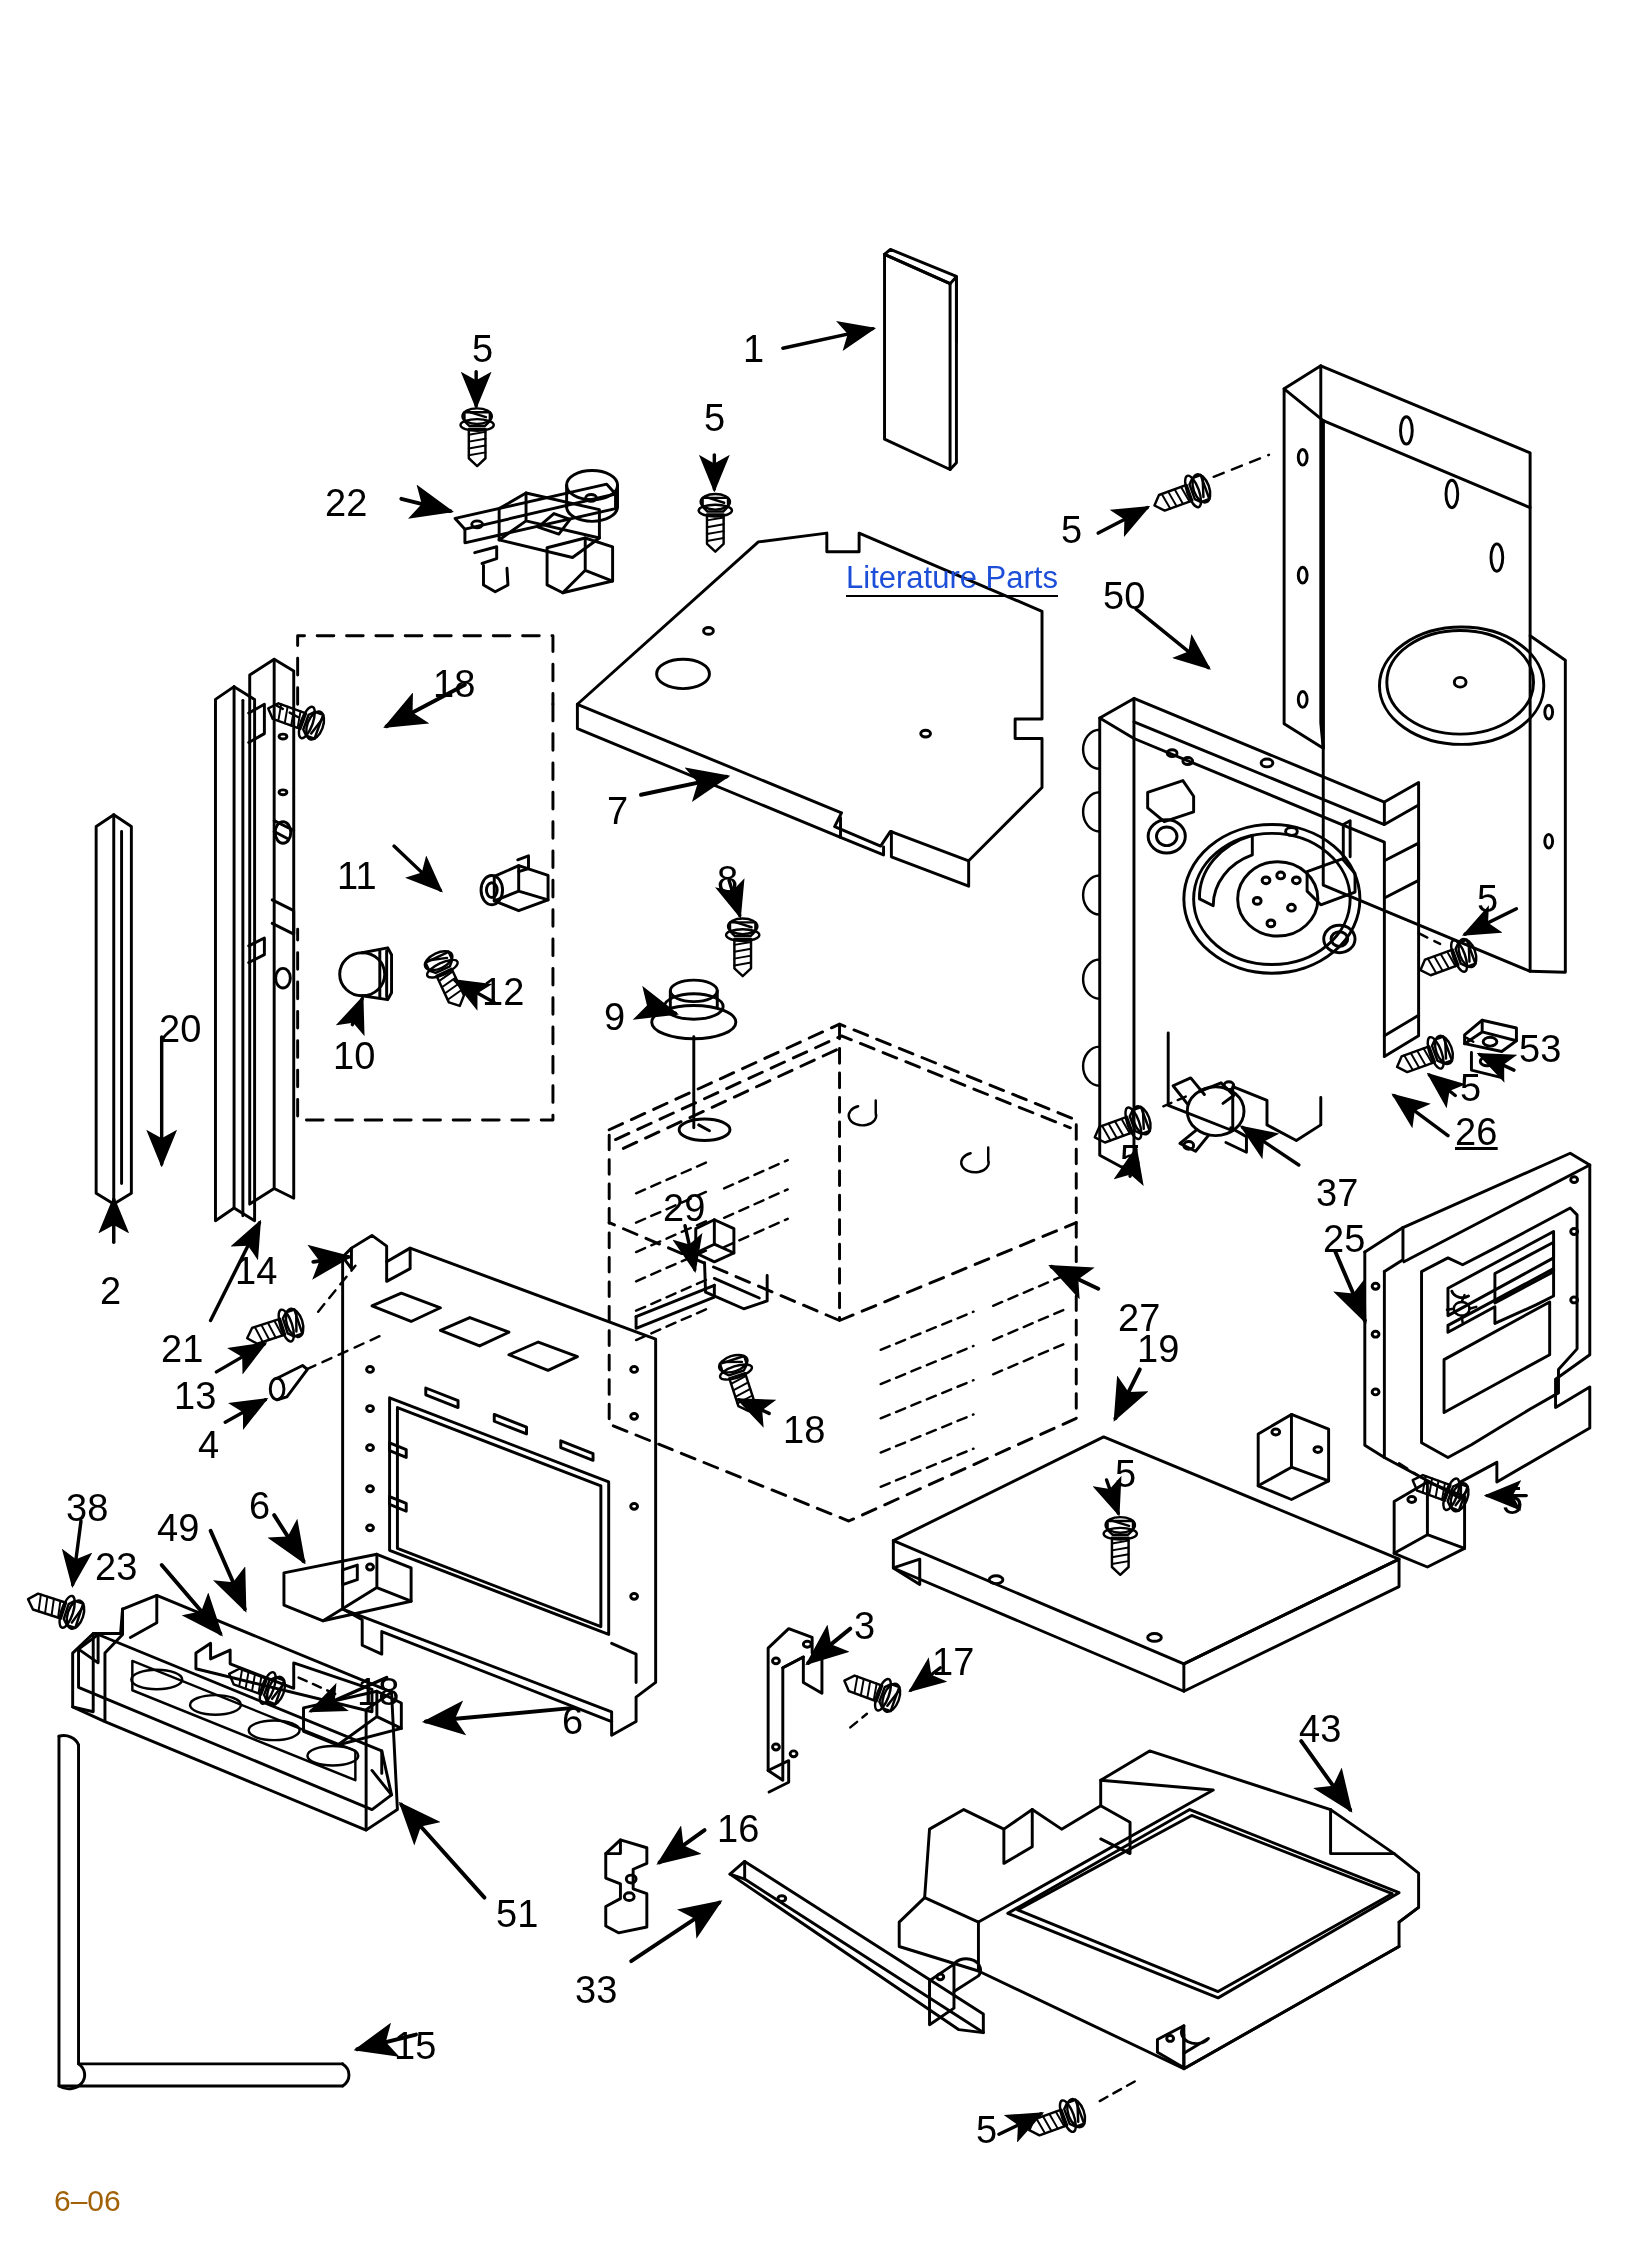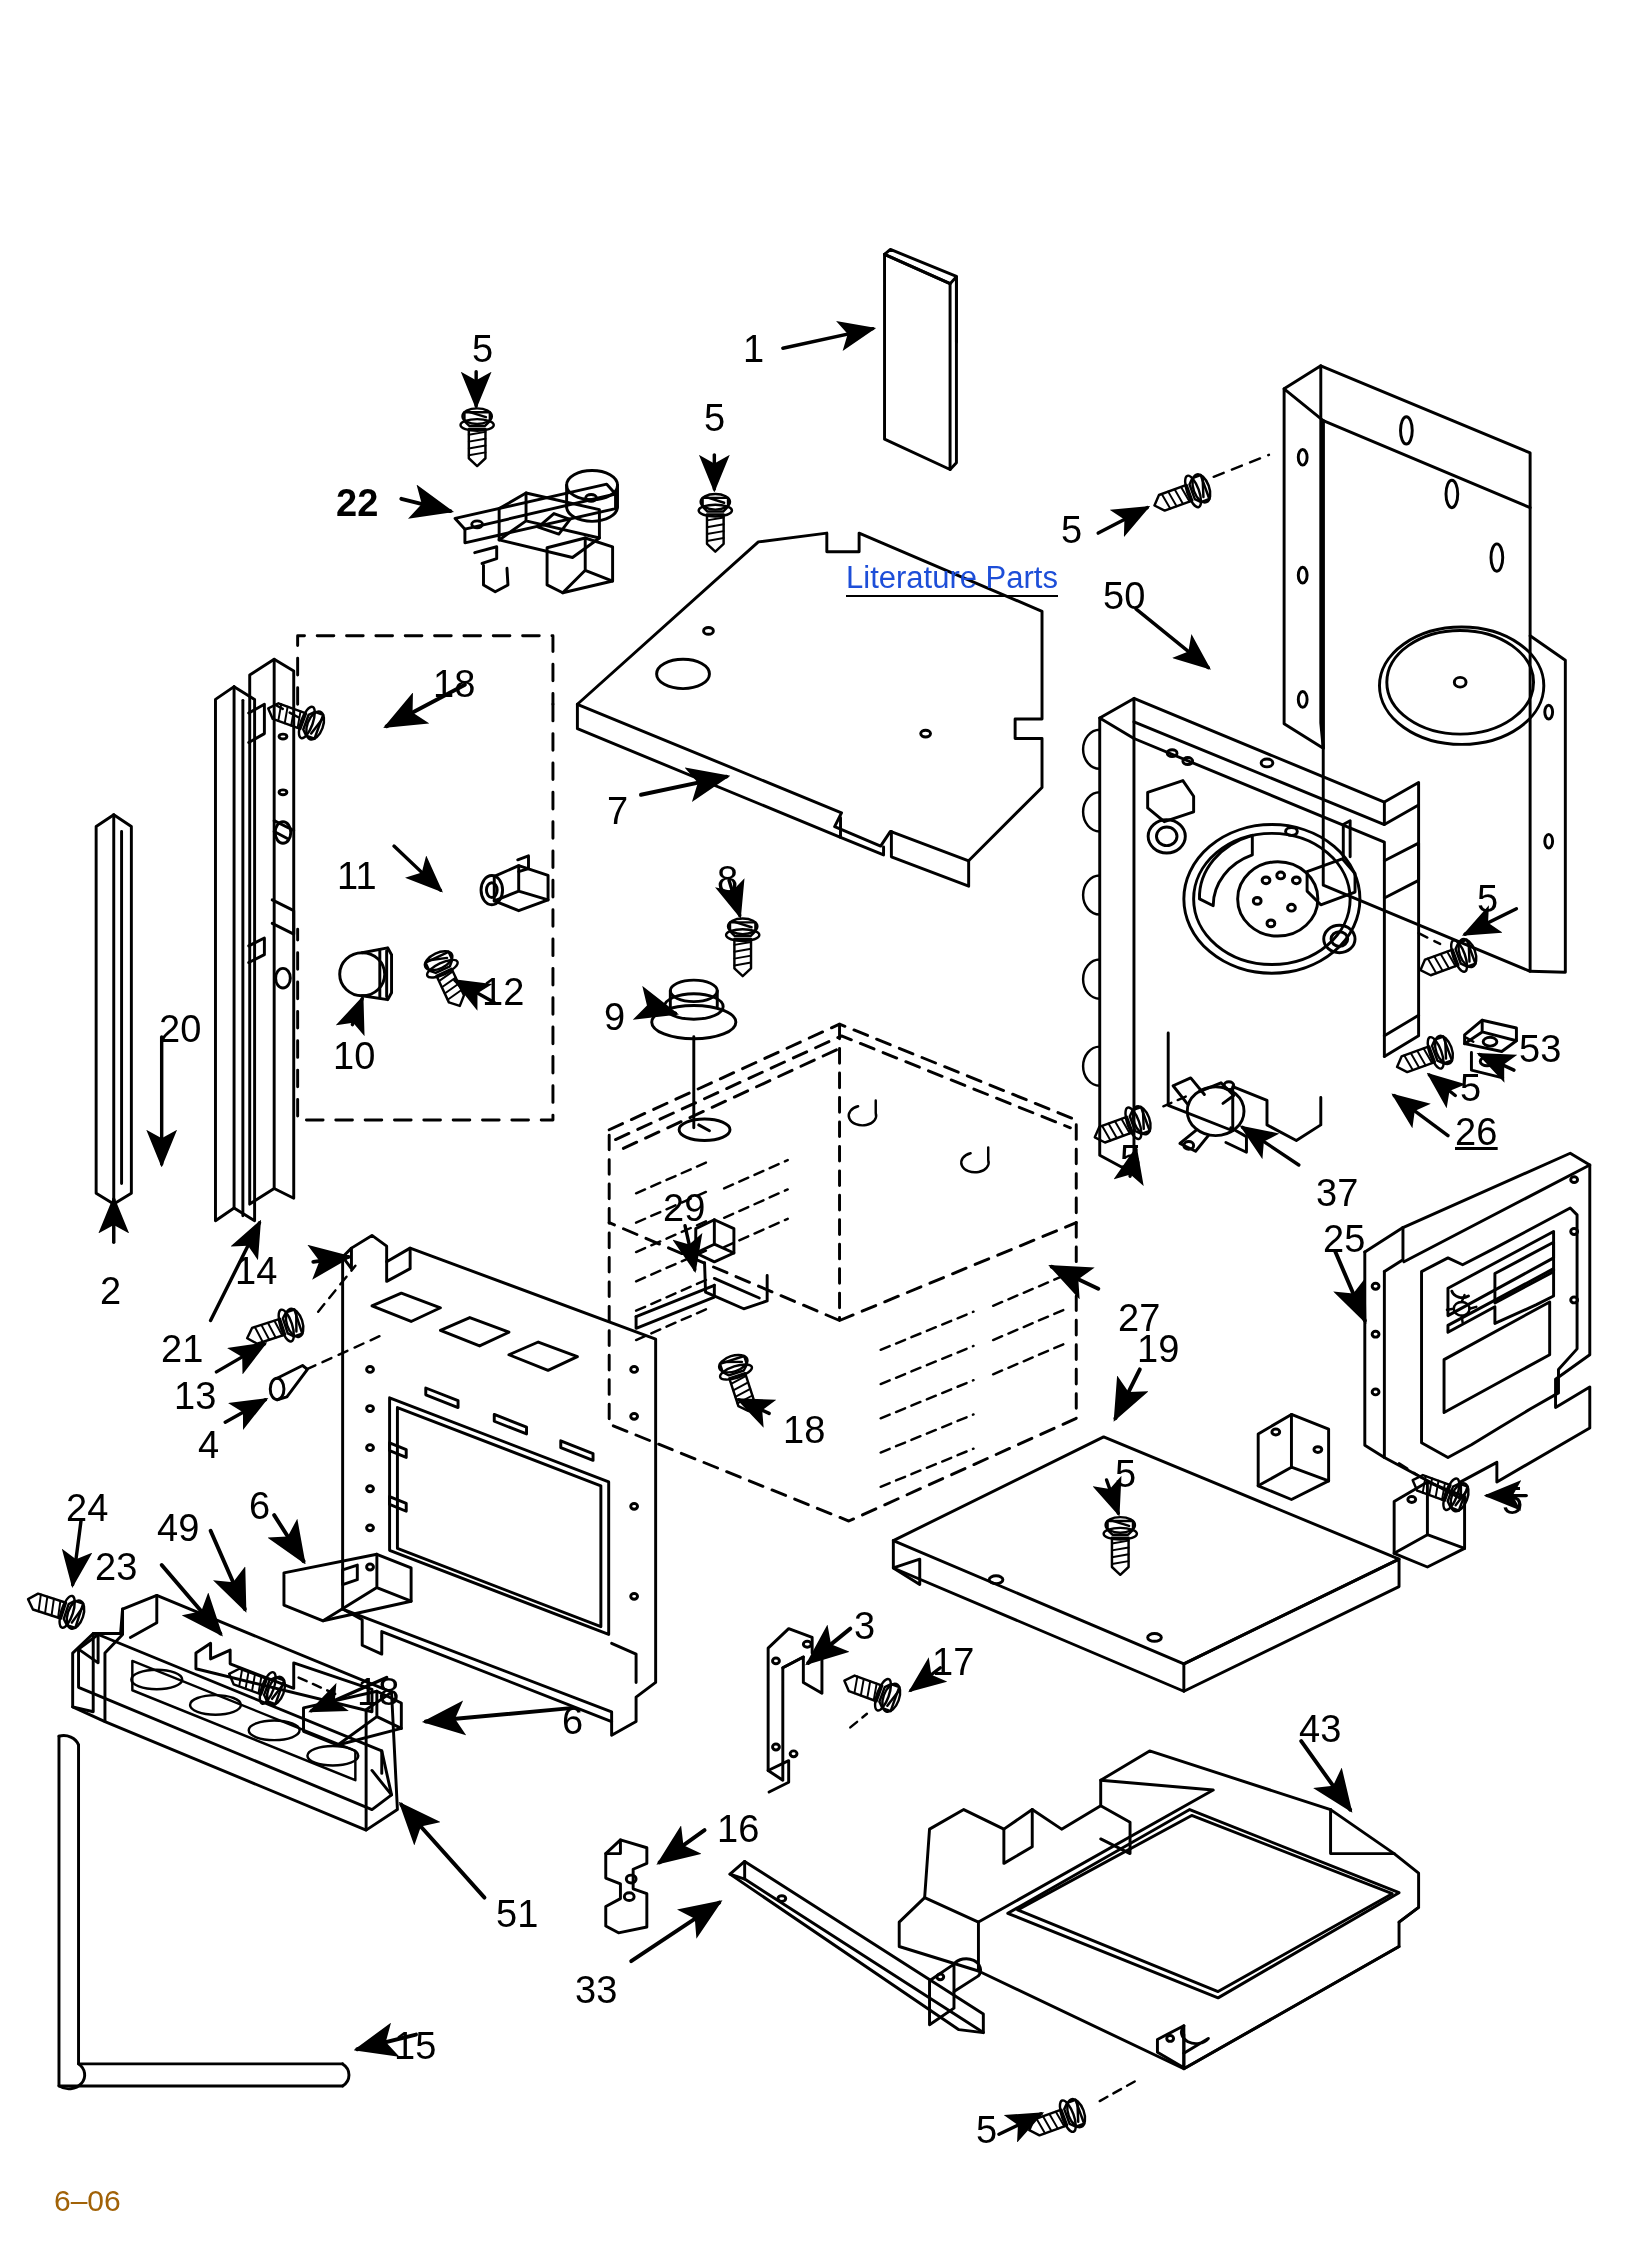--- a/index.html
+++ b/index.html
@@ -567,21 +567,21 @@
       <path d="M2248,4296 L2330,4250" stroke-dasharray="18,14" stroke-width="5"></path>
       <line x1="2042" y1="4364" x2="2128" y2="4322" marker-end="url(#arrowhead)" stroke-width="7"></line>
 
     </g>
   </svg>
 
   <div id="callout-layer">
       <div class="callout" style="left: 472px; top: 330px;">5</div>
       <div class="callout" style="left: 743px; top: 330px;">1</div>
       <div class="callout" style="left: 704px; top: 399px;">5</div>
-      <div class="callout" style="left: 336px; top: 484px; font-weight: bold;">22</div>
+      <div class="callout" style="left: 325px; top: 484px;">22</div>
       <div class="callout" style="left: 1061px; top: 511px;">5</div>
       <div class="callout" style="left: 1103px; top: 577px;">50</div>
       <div class="callout" style="left: 433px; top: 665px;">18</div>
       <div class="callout" style="left: 607px; top: 792px;">7</div>
       <div class="callout" style="left: 337px; top: 817px; margin-top: 40px;">11</div>
       <div class="callout" style="left: 717px; top: 861px;">8</div>
       <div class="callout" style="left: 482px; top: 973px;">12</div>
       <div class="callout" style="left: 604px; top: 998px;">9</div>
       <div class="callout" style="left: 1477px; top: 880px;">5</div>
       <div class="callout" style="left: 159px; top: 1010px;">20</div>
@@ -595,21 +595,21 @@
       <div class="callout" style="left: 1316px; top: 1174px;">37</div>
       <div class="callout" style="left: 161px; top: 1330px;">21</div>
       <div class="callout" style="left: 663px; top: 1189px;">29</div>
       <div class="callout" style="left: 1118px; top: 1299px;">27</div>
       <div class="callout" style="left: 1323px; top: 1220px;">25</div>
       <div class="callout" style="left: 174px; top: 1377px;">13</div>
       <div class="callout" style="left: 198px; top: 1426px;">4</div>
       <div class="callout" style="left: 1137px; top: 1330px;">19</div>
       <div class="callout" style="left: 783px; top: 1411px;">18</div>
       <div class="callout" style="left: 1115px; top: 1455px;">5</div>
-      <div class="callout" style="left: 66px; top: 1489px;">24</div>
+      <div class="callout" style="left: 66px; top: 1489px;">38</div>
       <div class="callout" style="left: 157px; top: 1509px;">49</div>
       <div class="callout" style="left: 249px; top: 1487px;">6</div>
       <div class="callout" style="left: 95px; top: 1548px;">23</div>
       <div class="callout" style="left: 1502px; top: 1482px;">5</div>
       <div class="callout" style="left: 854px; top: 1607px;">3</div>
       <div class="callout" style="left: 357px; top: 1673px;">18</div>
       <div class="callout" style="left: 562px; top: 1702px;">6</div>
       <div class="callout" style="left: 932px; top: 1643px;">17</div>
       <div class="callout" style="left: 717px; top: 1810px;">16</div>
       <div class="callout" style="left: 1299px; top: 1710px;">43</div>

